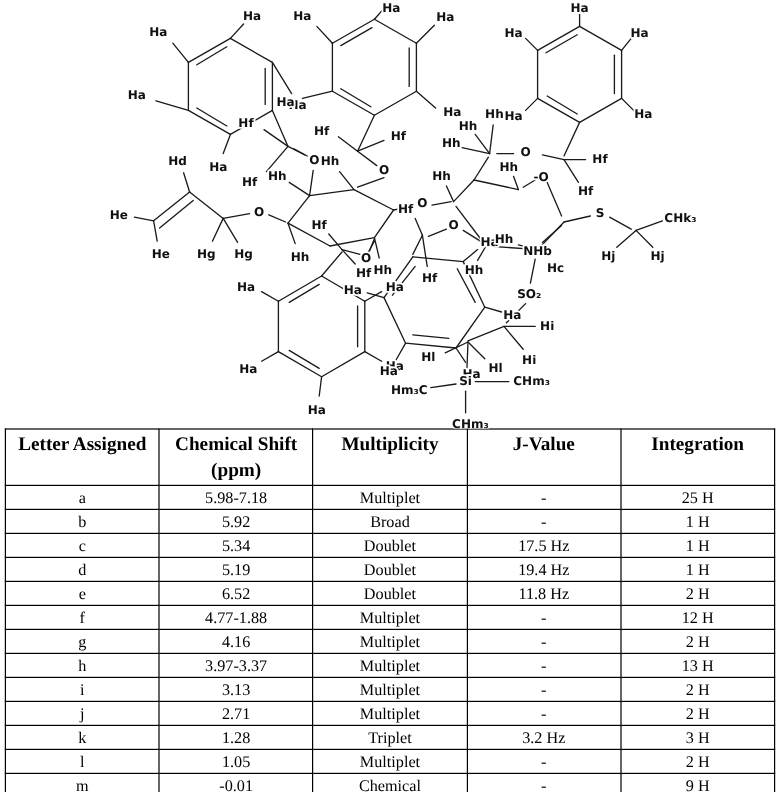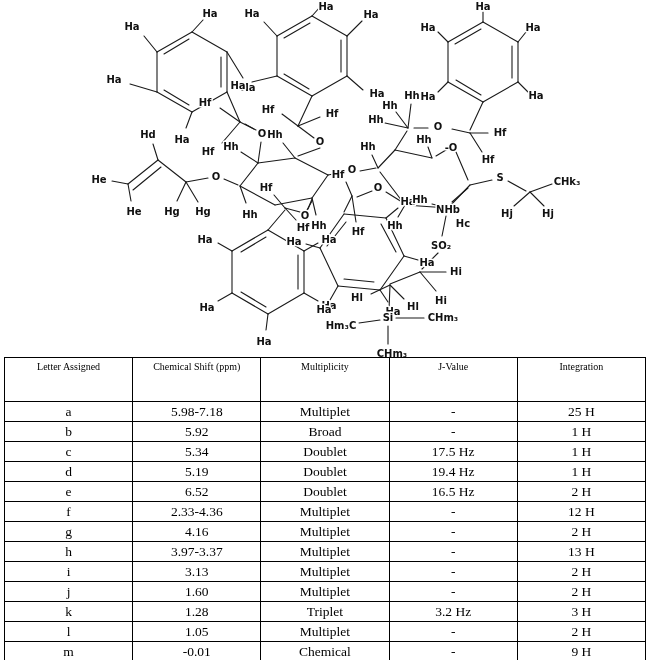--- a/index.html
+++ b/index.html
@@ -48,22 +48,22 @@
     margin: 0 auto;
     table-layout: fixed;
   }
   #nmr-table th, #nmr-table td {
     border: 1.5px solid #000;
     text-align: center;
     font-family: "Liberation Serif", serif;
     overflow: hidden;
   }
   #nmr-table th {
-    font-size: 10px;
-    font-weight: normal;
+    font-size: 16px;
+    font-weight: bold;
     height: 40px;
     vertical-align: top;
     padding-top: 2px;
     line-height: 1.35;
     width: 20%;
   }
   #nmr-table td {
     font-size: 13.5px;
     font-weight: normal;
     height: 19px;
@@ -342,26 +342,26 @@
           <td>d</td>
           <td>5.19</td>
           <td>Doublet</td>
           <td>19.4 Hz</td>
           <td>1 H</td>
         </tr>
         <tr>
           <td>e</td>
           <td>6.52</td>
           <td>Doublet</td>
-          <td>16.5 Hz</td>
+          <td>11.8 Hz</td>
           <td>2 H</td>
         </tr>
         <tr>
           <td>f</td>
-          <td>2.33-4.36</td>
+          <td>4.77-1.88</td>
           <td>Multiplet</td>
           <td>-</td>
           <td>12 H</td>
         </tr>
         <tr>
           <td>g</td>
           <td>4.16</td>
           <td>Multiplet</td>
           <td>-</td>
           <td>2 H</td>
@@ -375,21 +375,21 @@
         </tr>
         <tr>
           <td>i</td>
           <td>3.13</td>
           <td>Multiplet</td>
           <td>-</td>
           <td>2 H</td>
         </tr>
         <tr>
           <td>j</td>
-          <td>1.60</td>
+          <td>2.71</td>
           <td>Multiplet</td>
           <td>-</td>
           <td>2 H</td>
         </tr>
         <tr>
           <td>k</td>
           <td>1.28</td>
           <td>Triplet</td>
           <td>3.2 Hz</td>
           <td>3 H</td>

